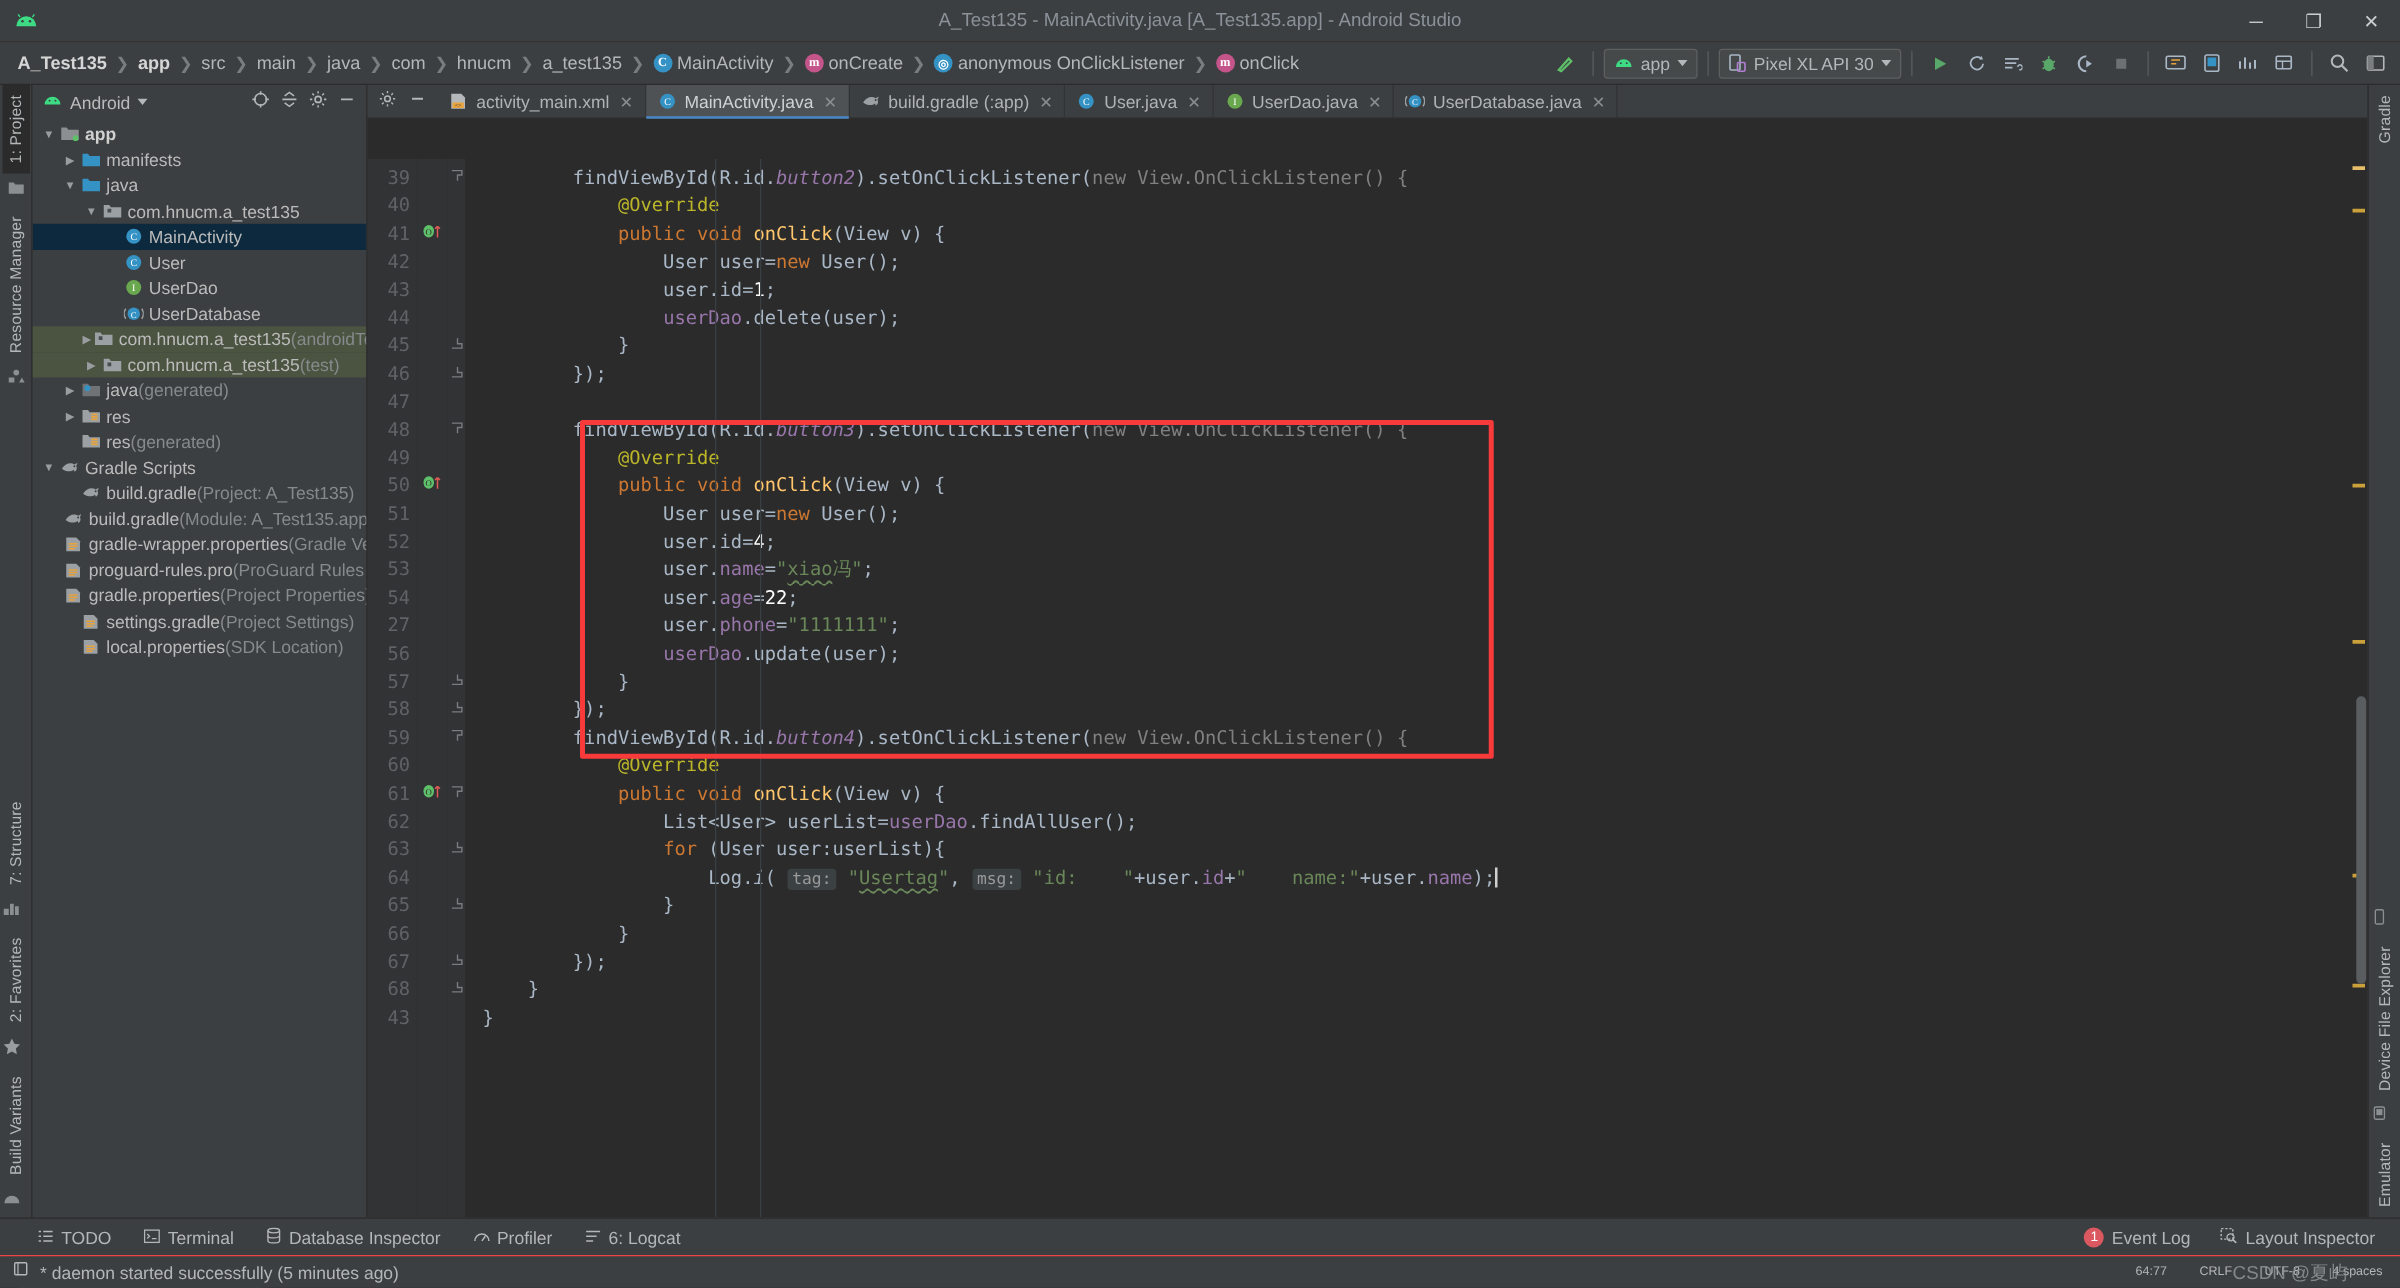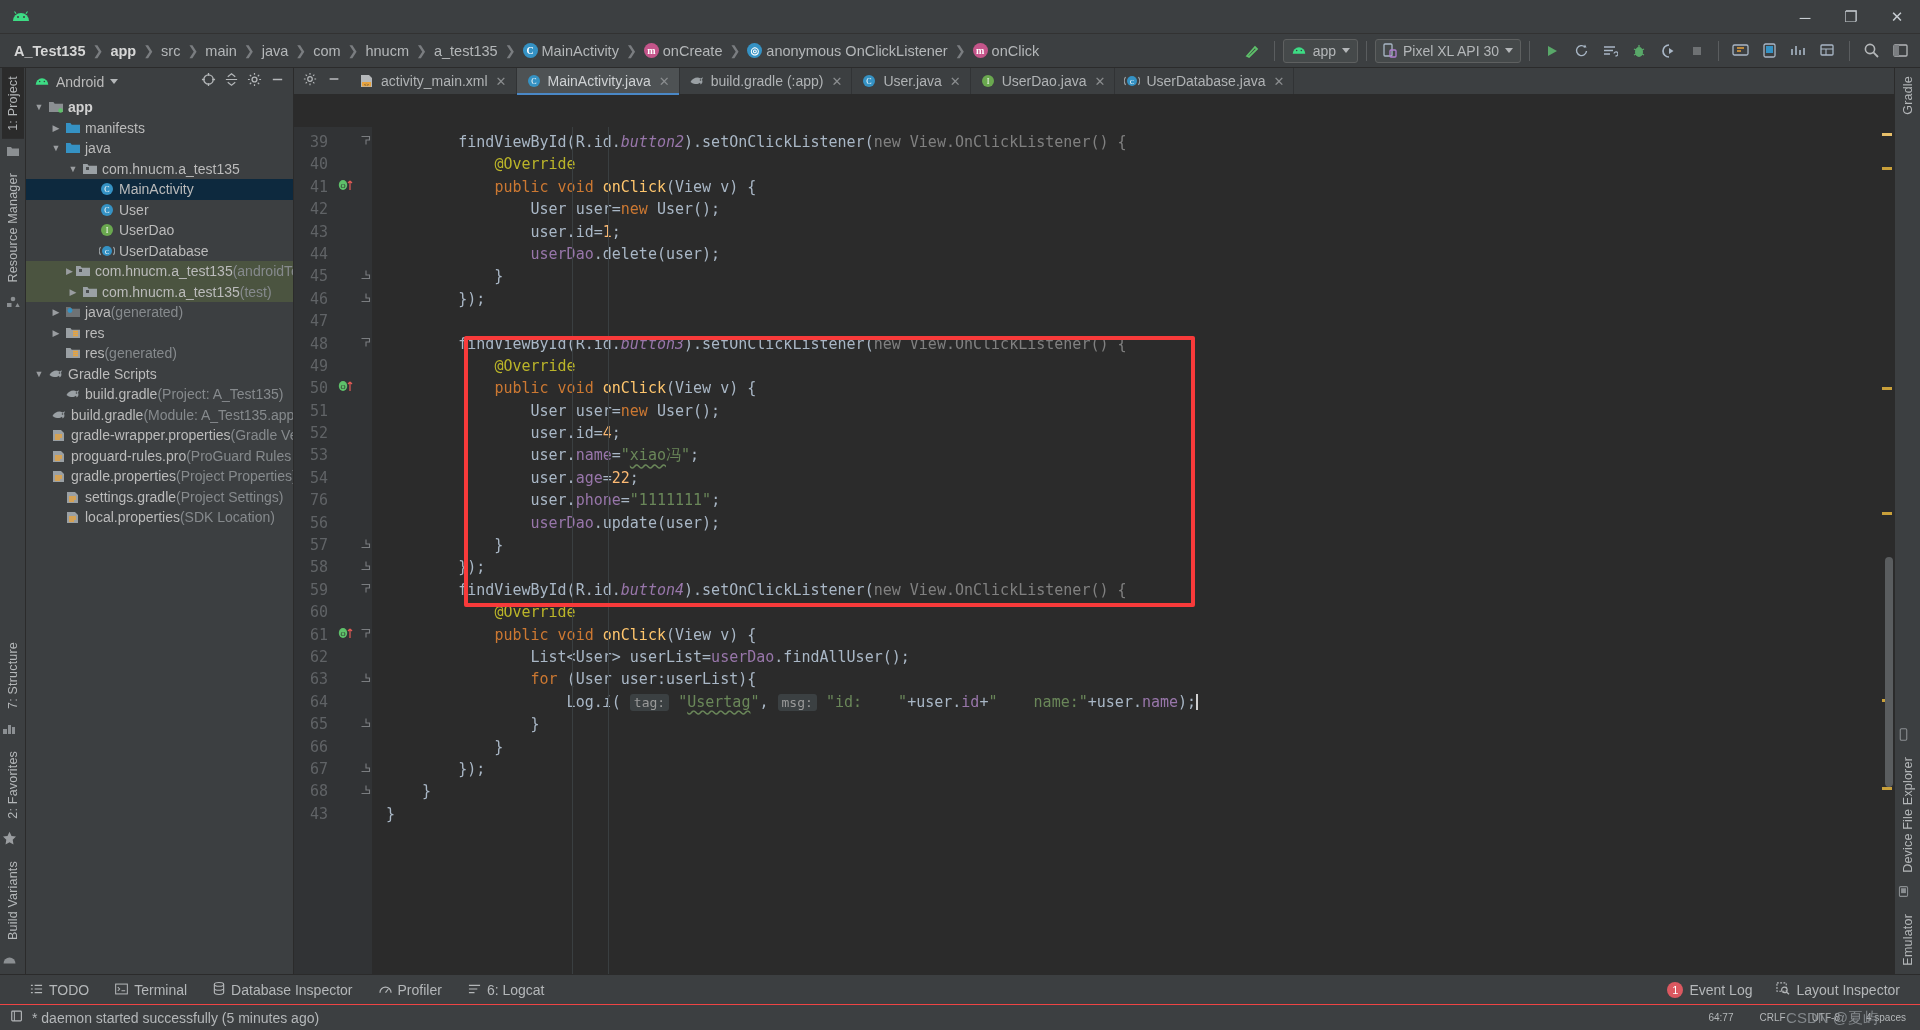--- a/index.html
+++ b/index.html
@@ -106,21 +106,21 @@
   .gutter-icons { width: 24px; background:#313335; position:relative; padding-top:4px;}
   .gutter-fold { width: 14px; background:#313335; position:relative; padding-top:4px;}
   .code-body { flex:1; position:relative; background:#2b2b2b; padding-top:4px; overflow:hidden;}
   .ln { height: 22.4px; line-height:22.4px; font-family:"DejaVu Sans Mono", monospace; font-size:15px; white-space:pre; }
   .code-body .ln { padding-left: 14px; color:#a9b7c6; }
   .gutter-icons .ln, .gutter-fold .ln { text-align:center; color:#787878; font-size:11px;}
 
   
   .kw { color:#cc7832; }
   .str { color:#6a8759; }
-  .num { color:#fdba74; }
+  .num { color:#ffffff; }
   .fld { color:#9876aa; }
   .anno { color:#bbb529; }
   .mth { color:#ffc66d; }
   .gray { color:#808080; }
   .italic { font-style: italic; }
   .hintpill { background:#3b4042; color:#9a9a9a; font-size:13px; padding:1px 4px; border-radius:3px; }
   .wavy { text-decoration: underline wavy #6a8759; text-underline-offset:3px;}
   .caret-bar { display:inline-block; width:1.5px; height:16px; background:#d0d0d0; vertical-align:-3px;}
   .vguide { position:absolute; top:0; bottom:0; width:1px; background:#3a3f41;}
 
@@ -157,20 +157,21 @@
 
 <div class="titlebar">
   <div class="android-logo">
     <svg width="20" height="14" viewBox="0 0 20 14">
         <path d="M2 11h16a8 8 0 0 0-16 0z" fill="#3ddc84"></path>
         <circle cx="7" cy="7" r="1" fill="#3c3f41"></circle>
         <circle cx="13" cy="7" r="1" fill="#3c3f41"></circle>
         <path d="M3.5 1.5l1.6 2.2M16.5 1.5l-1.6 2.2" stroke="#3ddc84" stroke-width="1.1" fill="none"></path>
       </svg>
   </div>
+  <div class="title-text">A_Test135 - MainActivity.java [A_Test135.app] - Android Studio</div>
   <div class="win-btns">
     <div class="win-btn">─</div>
     <div class="win-btn">❐</div>
     <div class="win-btn close">✕</div>
   </div>
 </div>
 
 <div class="navbar">
   <div class="crumbs">
     <div class="crumb bold">
@@ -668,21 +669,21 @@
           <div class="ln">45</div>
           <div class="ln">46</div>
           <div class="ln">47</div>
           <div class="ln">48</div>
           <div class="ln">49</div>
           <div class="ln">50</div>
           <div class="ln">51</div>
           <div class="ln">52</div>
           <div class="ln">53</div>
           <div class="ln">54</div>
-          <div class="ln">76</div>
+          <div class="ln">27</div>
           <div class="ln">56</div>
           <div class="ln">57</div>
           <div class="ln">58</div>
           <div class="ln">59</div>
           <div class="ln">60</div>
           <div class="ln">61</div>
           <div class="ln">62</div>
           <div class="ln">63</div>
           <div class="ln">64</div>
           <div class="ln">65</div>

